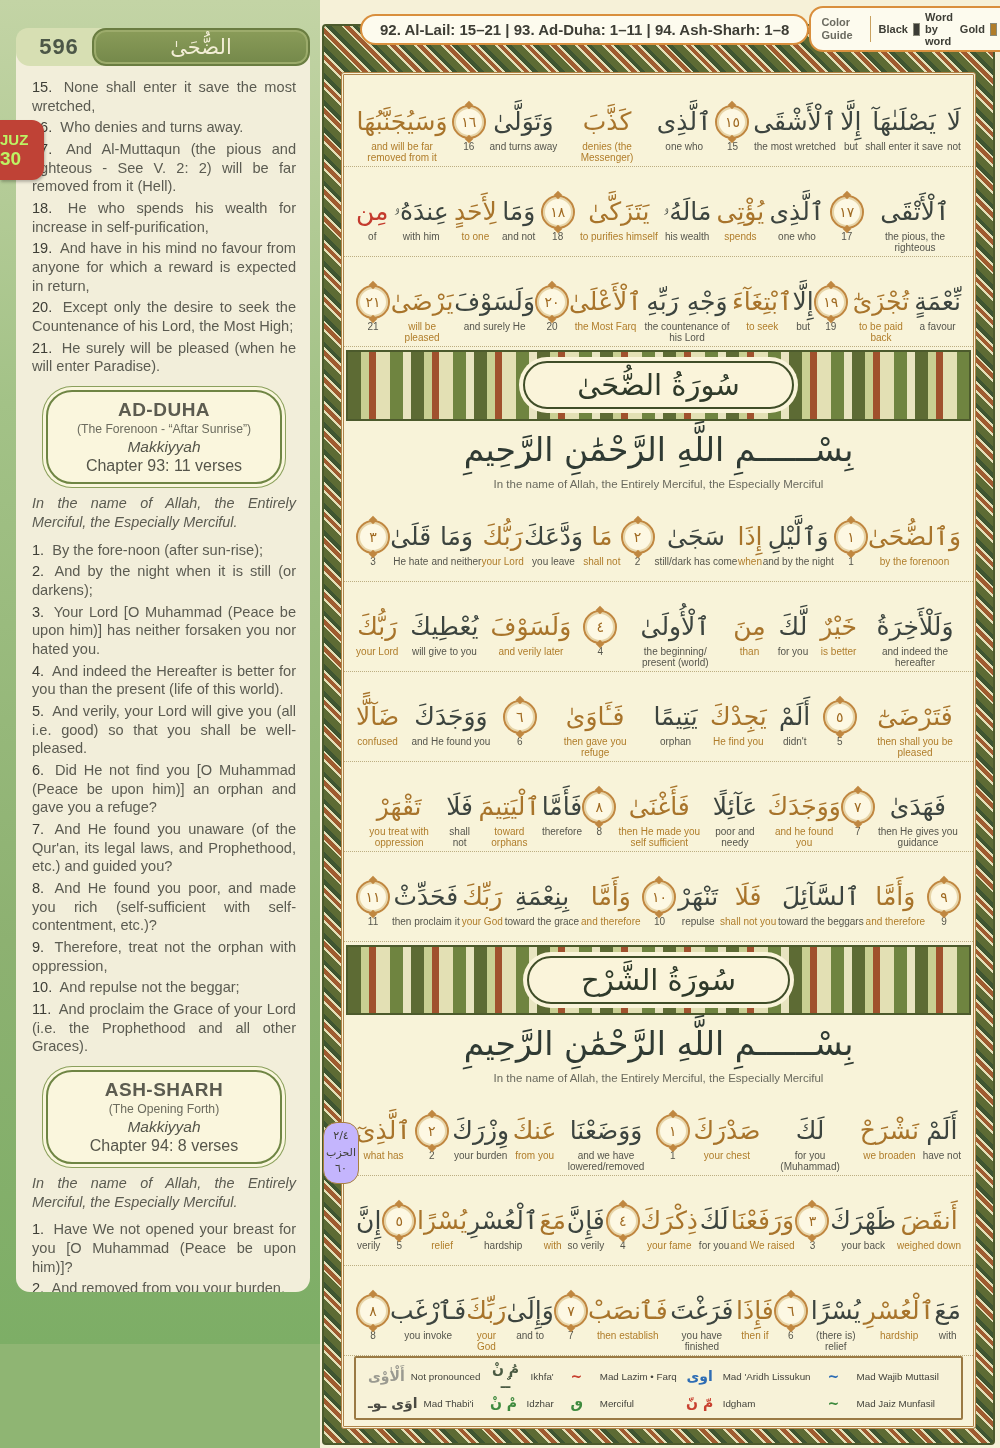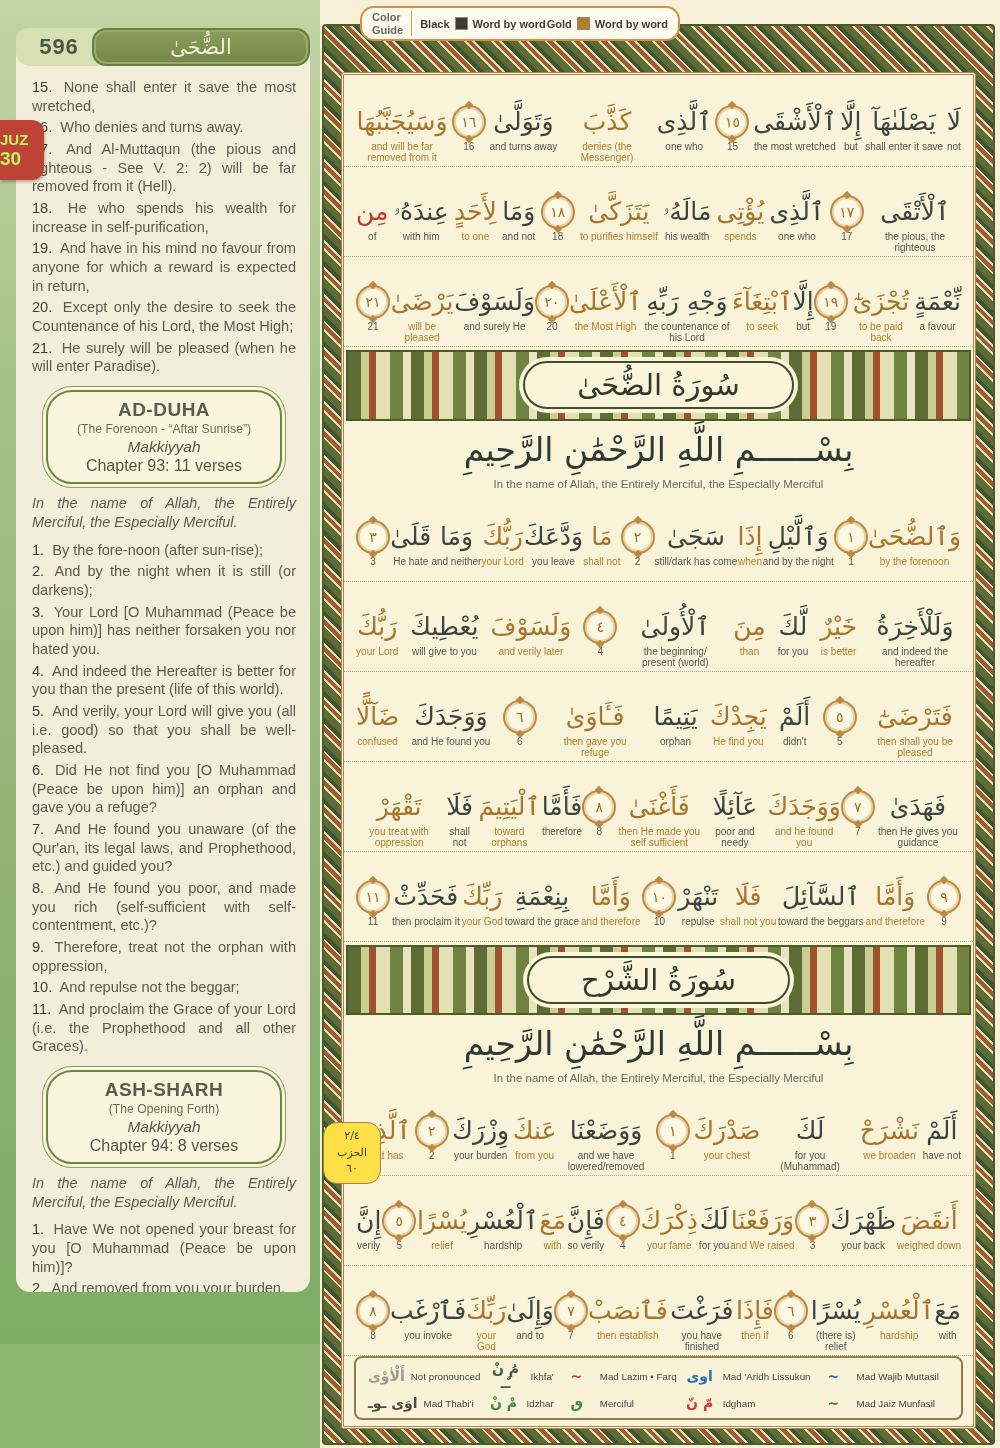--- a/index.html
+++ b/index.html
@@ -33,21 +33,21 @@
   
   .main{position:absolute;left:320px;top:0;width:680px;height:1448px;background:#f6f1d8;}
   .frame{position:absolute;left:2px;right:5px;top:24px;bottom:3px;
     background:repeating-linear-gradient(45deg,#5d6b34 0 7px,#e3dfb6 7px 9px,#9f5b2f 9px 13px,#e3dfb6 13px 15px,#3f5531 15px 19px);
     border:2px solid #4c5a2c;border-radius:4px;padding:46px 17px 14px;box-sizing:border-box;}
   .hdr{position:absolute;top:6px;left:40px;right:14px;display:flex;justify-content:space-between;align-items:center;z-index:5;}
   .refs-pill{background:#fdfbee;border:2px solid #d98f3d;border-radius:20px;padding:5px 18px;
     font-size:15px;font-weight:bold;color:#3d3d35;white-space:nowrap;}
   .guide-pill{background:#fdfbee;border:2px solid #d98f3d;border-radius:14px;padding:3px 10px;display:flex;align-items:center;gap:8px;}
   .guide-left{font-size:11px;font-weight:bold;color:#6b6b60;line-height:1.15;text-align:left;
-    border-right:1px solid #c9a15f;padding-right:8px;}
+    border-right:1px solid #c9a15f;padding-right:17px;}
   .guide-rows{display:flex;flex-direction:row;gap:1px;}
   .grow{display:flex;align-items:center;gap:5px;font-size:11px;font-weight:bold;color:#3d3d35;}
   .swatch{width:11px;height:11px;display:inline-block;border:1px solid #8a8a7a;}
   .inner{background:#f8f3d9;border:3px double #b08448;border-radius:3px;height:100%;box-sizing:border-box;
     display:flex;flex-direction:column;padding:2px 0 4px;}
   
   .wline{display:flex;direction:rtl;justify-content:space-between;align-items:flex-end;
     min-height:84px;padding:3px 12px 2px;border-bottom:1.5px dotted #bcae82;}
   .wline:last-of-type{border-bottom:none;}
   .wunit{display:flex;flex-direction:column;justify-content:flex-end;align-items:center;gap:2px;}
@@ -65,28 +65,28 @@
   
   .banner{height:74px;margin:3px 2px;border:2px solid #4c5a2c;display:flex;align-items:center;justify-content:center;
     background:repeating-linear-gradient(90deg,#5d6b34 0 13px,#c9cf92 13px 21px,#a0512d 21px 28px,#e3e0b4 28px 42px,#6f8440 42px 55px,#e8e4c0 55px 63px);}
   .cartouche{background:#faf4da;border:2px solid #3f4d28;border-radius:34px;box-shadow:0 0 0 4px #faf4da;
     padding:5px 52px;}
   .cartouche .ar{font-size:29px;color:#2f3a2a;}
   .bmrow{text-align:center;padding:4px 0 2px;}
   .bism{font-size:33px;color:#2f3a33;line-height:1.35;}
   .bcap{font-size:11.5px;color:#6a6a5e;margin-top:5px;}
   
-  .legend{margin:4px 10px 2px;margin-top:auto;background:#f7f2d8;border:2px solid #9a7a44;border-radius:8px;
+  .legend{margin:4px 10px 2px;margin-top:auto;background:#f7f2d8;border:2px solid #9a7a44;border-radius:2px;
     padding:4px 12px;display:grid;grid-template-columns:1.15fr .85fr 1.05fr 1.3fr 1.25fr;row-gap:2px;column-gap:6px;}
   .litem{display:flex;align-items:center;gap:6px;min-height:22px;}
   .licon{font-family:"DejaVu Sans",sans-serif;font-size:14px;font-weight:bold;min-width:34px;text-align:center;line-height:1;}
   .llabel{font-size:9.8px;color:#44443c;white-space:nowrap;}
   
-  .hizb{position:absolute;left:3px;top:1122px;width:32px;background:#fde047;border:1.5px solid #a8803f;
-    border-radius:14px;padding:5px 12px;text-align:center;z-index:6;}
+  .hizb{position:absolute;left:3px;top:1122px;width:32px;background:#c4b5fd;border:1.5px solid #a8803f;
+    border-radius:14px;padding:5px 1px;text-align:center;z-index:6;}
   .hizb div{font-family:"DejaVu Sans",sans-serif;font-size:11px;color:#3f3f38;line-height:1.5;}
 </style>
 </head>
 <body>
 
 <div class="sidebar">
   <div class="title-strip">
     <div class="pagebadge">596</div>
     <div class="arabbanner">
       <span class="ar">الضُّحَىٰ</span>
@@ -139,20 +139,21 @@
         <div class="sv"><span class="svn">3.</span> <span class="svt">Which weighed down your back?</span></div>
         <div class="sv"><span class="svn">4.</span> <span class="svt">And raised high your fame?</span></div>
         <div class="sv"><span class="svn">5.</span> <span class="svt">So verily, with the hardship, there is relief,</span></div>
         <div class="sv"><span class="svn">6.</span> <span class="svt">Verily, with the hardship, there is relief (i.e. there is one hardship with two reliefs, so one hardship cannot overcome two reliefs).</span></div>
       </div>
   </div>
 </div>
 
 <div class="main">
   <div class="hdr">
+    <div class="refs-pill">92. Al-Lail: 15–21  |  93. Ad-Duha: 1–11  |  94. Ash-Sharh: 1–8</div>
     <div class="guide-pill">
       <div class="guide-left">
         <div>Color</div>
         <div>Guide</div>
       </div>
       <div class="guide-rows">
         <div class="grow">
           <span>Black</span>
           <span class="swatch" id="sw-black" style="background: rgb(59, 59, 53);"></span>
           <span>Word by word</span>
@@ -275,21 +276,21 @@
           <div class="wunit">
             <span class="ar ag">ٱبْتِغَآءَ</span>
             <span class="gloss gg">to seek</span>
           </div>
           <div class="wunit">
             <span class="ar ak">وَجْهِ رَبِّهِ</span>
             <span class="gloss gk">the countenance of his Lord</span>
           </div>
           <div class="wunit">
             <span class="ar ag">ٱلْأَعْلَىٰ</span>
-            <span class="gloss gg">the Most High</span>
+            <span class="gloss gg">the Most Farq</span>
           </div>
           <div class="wunit">
             <span class="vcirc">٢٠</span>
             <span class="gloss gk">20</span>
           </div>
           <div class="wunit">
             <span class="ar ak">وَلَسَوْفَ</span>
             <span class="gloss gk">and surely He</span>
           </div>
           <div class="wunit">

